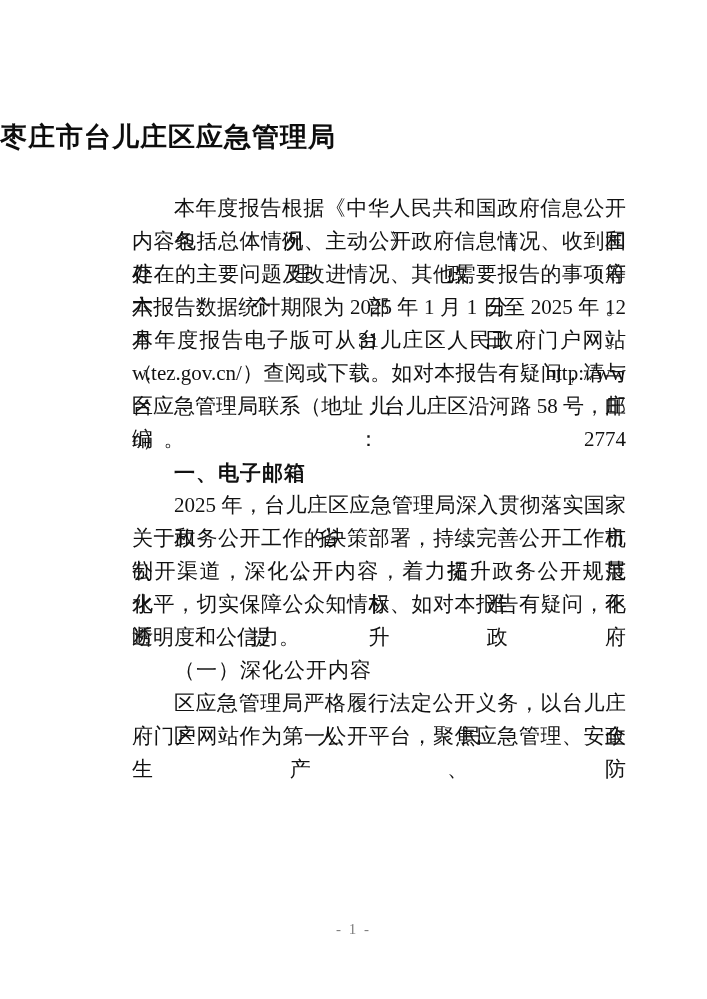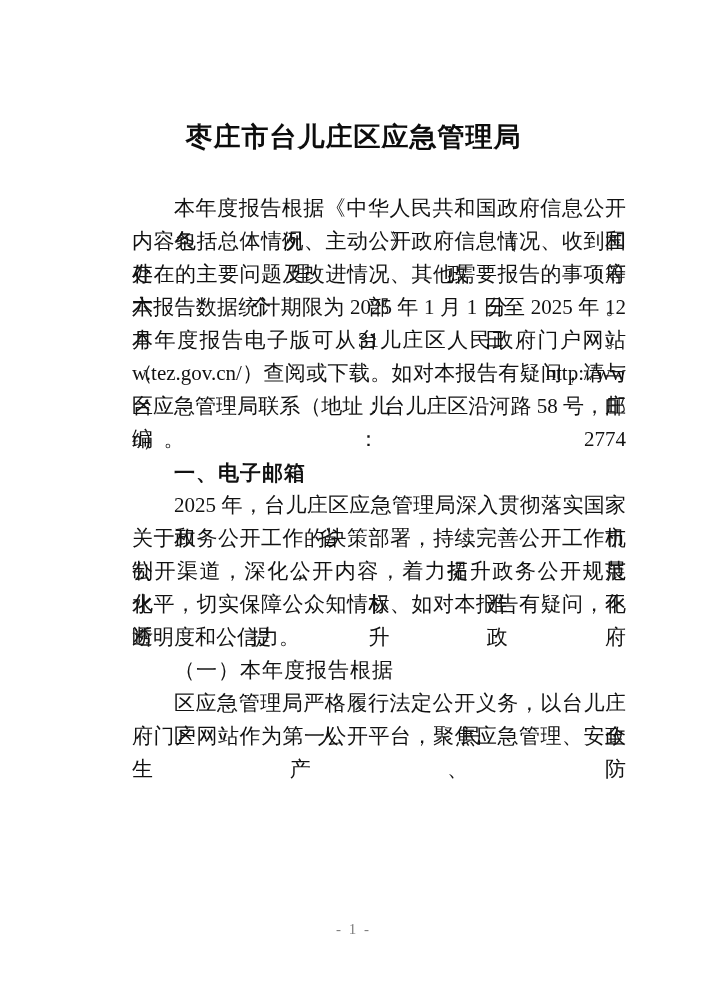--- a/index.html
+++ b/index.html
@@ -12,21 +12,21 @@
     font-family: "Liberation Serif", "DejaVu Serif", serif;
     color: #121212;
   }
   .page {
     position: absolute;
     inset: 0;
     background: #ffffff;
   }
   .title-block {
     margin-top: 114px;
-    text-align: center;
+    text-align: left;
     font-weight: bold;
     font-size: 27px;
     line-height: 46px;
     letter-spacing: 1px;
     color: #0d0d0d;
   }
   .body-block {
     margin: 32px 0 0 86px;
     width: 540px;
     font-size: 21px;
@@ -83,21 +83,21 @@
       <div class="line jfy">本年度报告电子版可从台儿庄区人民政府门户网站（http://ww</div>
       <div class="line jfy">w.tez.gov.cn/）查阅或下载。如对本报告有疑问，请与台儿庄</div>
       <div class="line jfy">区应急管理局联系（地址：台儿庄区沿河路 58 号，邮编：2774</div>
       <div class="line">n）。</div>
       <div class="line h1">一、电子邮箱</div>
       <div class="line jfy indent">2025 年，台儿庄区应急管理局深入贯彻落实国家和省、市</div>
       <div class="line jfy">关于政务公开工作的决策部署，持续完善公开工作机制，拓展</div>
       <div class="line jfy">公开渠道，深化公开内容，着力提升政务公开规范化、标准化</div>
       <div class="line jfy">水平，切实保障公众知情权、如对本报告有疑问，不断提升政府</div>
       <div class="line">透明度和公信力。</div>
-      <div class="line h2">（一）本年度报告根据</div>
+      <div class="line h2">（一）深化公开内容</div>
       <div class="line jfy indent">区应急管理局严格履行法定公开义务，以台儿庄区人民政</div>
       <div class="line jfy">府门户网站作为第一公开平台，聚焦应急管理、安全生产、防</div>
     </div>
 
   <div class="footer">
     <span>- 1 -</span>
   </div>
 
 </div>
 

